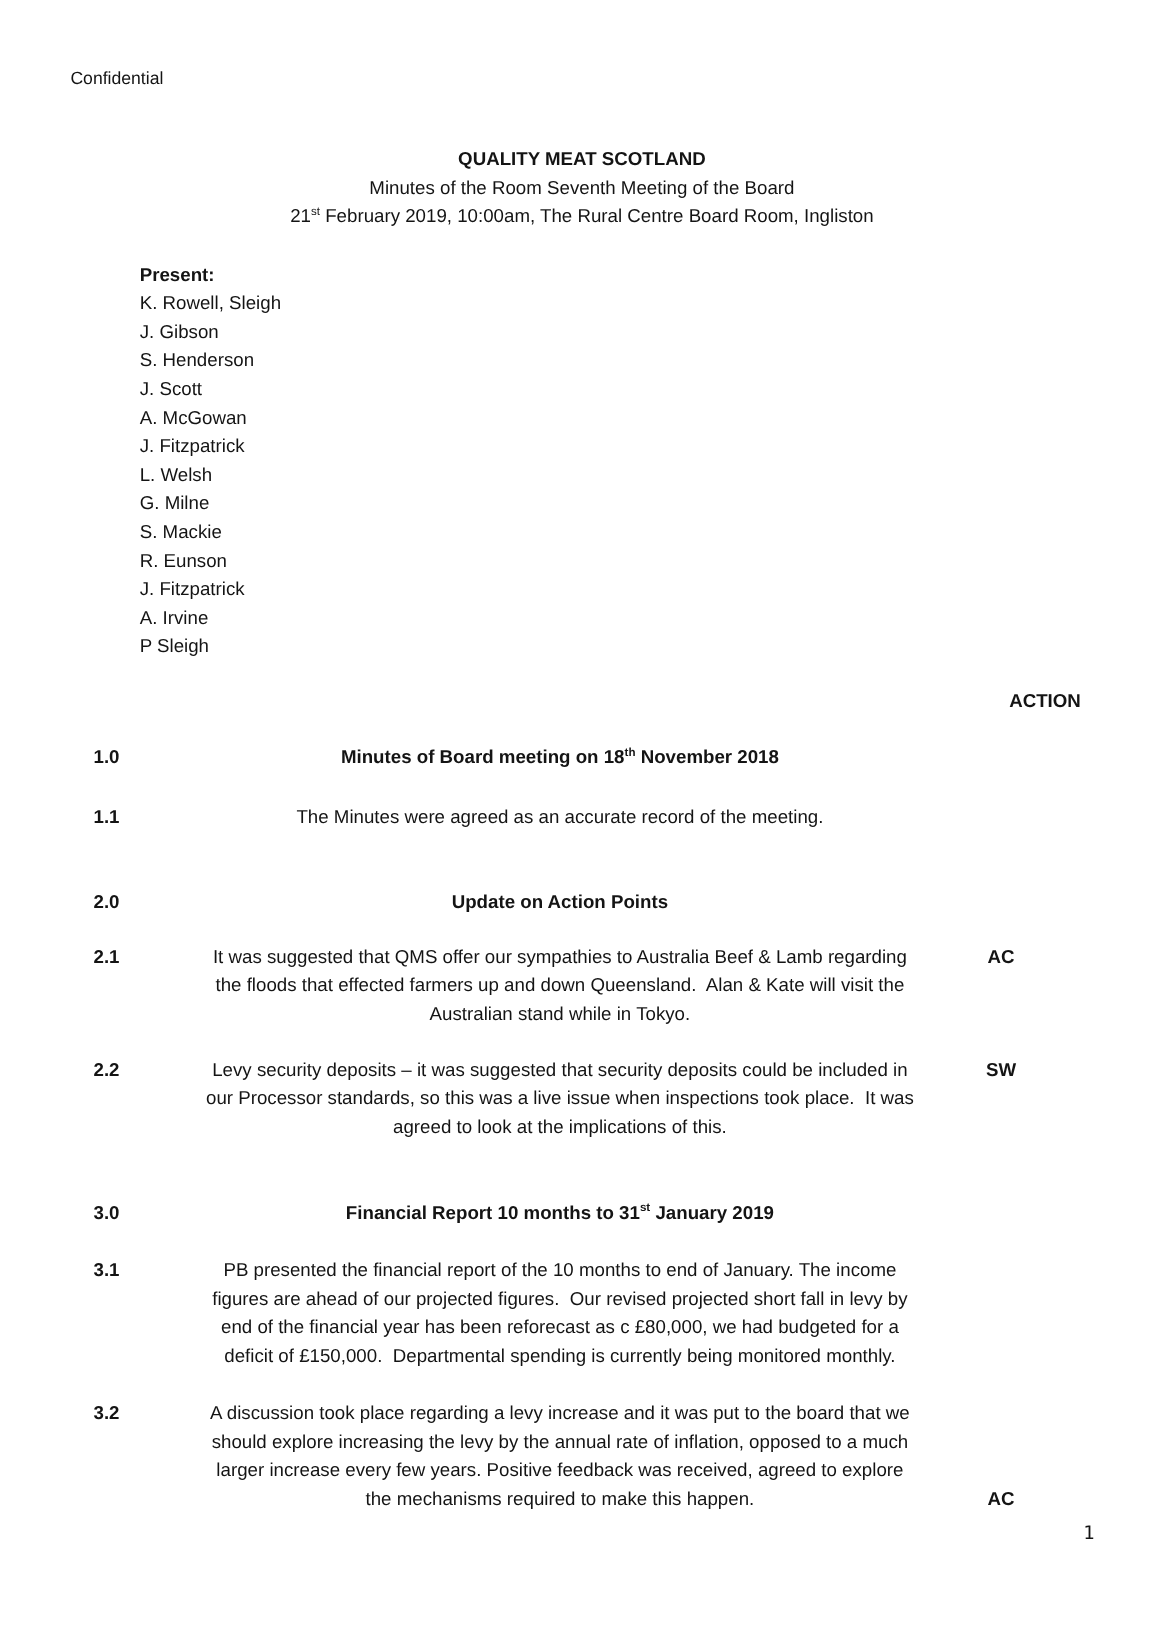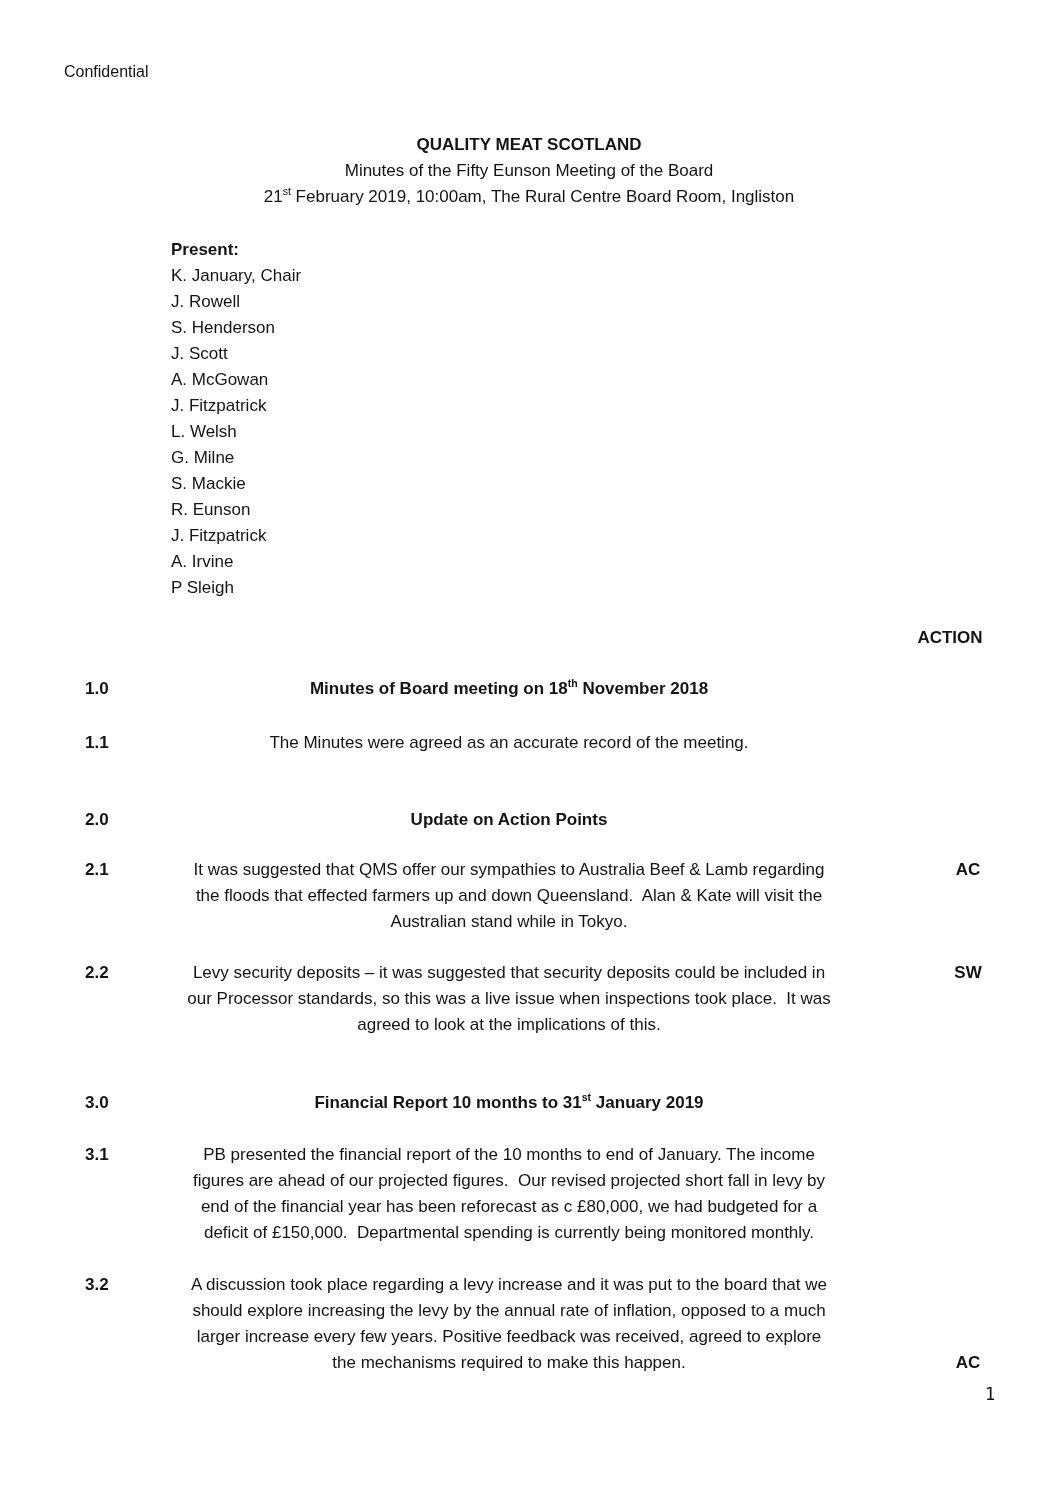--- a/index.html
+++ b/index.html
@@ -22,21 +22,21 @@
     position: absolute; left: 64px; top: 59px;
     font-weight: normal; font-size: 16px;
   }
 
   .doc-header {
     position: absolute; left: 0; top: 132px; width: 1058px;
     text-align: center;
   }
   .doc-title { font-weight: bold; }
 
-  .present-col  { position: absolute; left: 127px; top: 237px; margin-left: 44px; }
+  .present-col  { position: absolute; left: 127px; top: 237px; }
   .right-col    { position: absolute; left: 512px; top: 237px; }
   .att-row { height: 26px; white-space: nowrap; }
   .att-spacer { height: 26px; }
 
   .action-header {
     position: absolute; left: 910px; top: 625px; width: 80px;
     text-align: center; font-weight: bold;
   }
 
   .sec-row { position: absolute; left: 0; width: 1058px; }
@@ -44,21 +44,21 @@
     position: absolute; left: 85px; top: 0; width: 58px;
     font-weight: bold;
   }
   .txt {
     position: absolute; left: 128px; top: 0; width: 762px;
     white-space: pre-wrap;
     text-align: center;
   }
   .txt.heading { font-weight: bold; white-space: nowrap; }
   .act {
-    position: absolute; left: 928px; top: 0; width: 80px;
+    position: absolute; left: 870px; top: 0; width: 80px;
     text-align: center; font-weight: bold;
   }
   .act.align-last-4 { top: 78px; }
 
   .pos-h1  { top: 676px; }
   .pos-i11 { top: 730px; }
   .pos-h2  { top: 807px; }
   .pos-i21 { top: 857px; }
   .pos-i22 { top: 960px; }
   .pos-h3  { top: 1090px; }
@@ -73,28 +73,28 @@
 </style>
 </head>
 <body>
 
 <div class="page">
 
   <div class="confidential">Confidential</div>
 
   <div class="doc-header">
     <div class="doc-title">QUALITY MEAT SCOTLAND</div>
-    <div class="doc-subtitle">Minutes of the Fifty Eunson Meeting of the Board</div>
+    <div class="doc-subtitle">Minutes of the Room Seventh Meeting of the Board</div>
     <div class="doc-date"><span>21</span><sup>st</sup><span> February 2019, 10:00am, The Rural Centre Board Room, Ingliston</span></div>
   </div>
 
   <div class="present-col">
     <div class="att-row b">Present:</div>
-    <div class="att-row">K. January, Chair</div>
-    <div class="att-row">J. Rowell</div>
+    <div class="att-row">K. Rowell, Sleigh</div>
+    <div class="att-row">J. Gibson</div>
     <div class="att-row">S. Henderson</div>
     <div class="att-row">J. Scott</div>
     <div class="att-row">A. McGowan</div>
     <div class="att-row">J. Fitzpatrick</div>
     <div class="att-row">L. Welsh</div>
     <div class="att-row">G. Milne</div>
     <div class="att-row">S. Mackie</div>
     <div class="att-row">R. Eunson</div>
     <div class="att-row">J. Fitzpatrick</div>
     <div class="att-row">A. Irvine</div>

